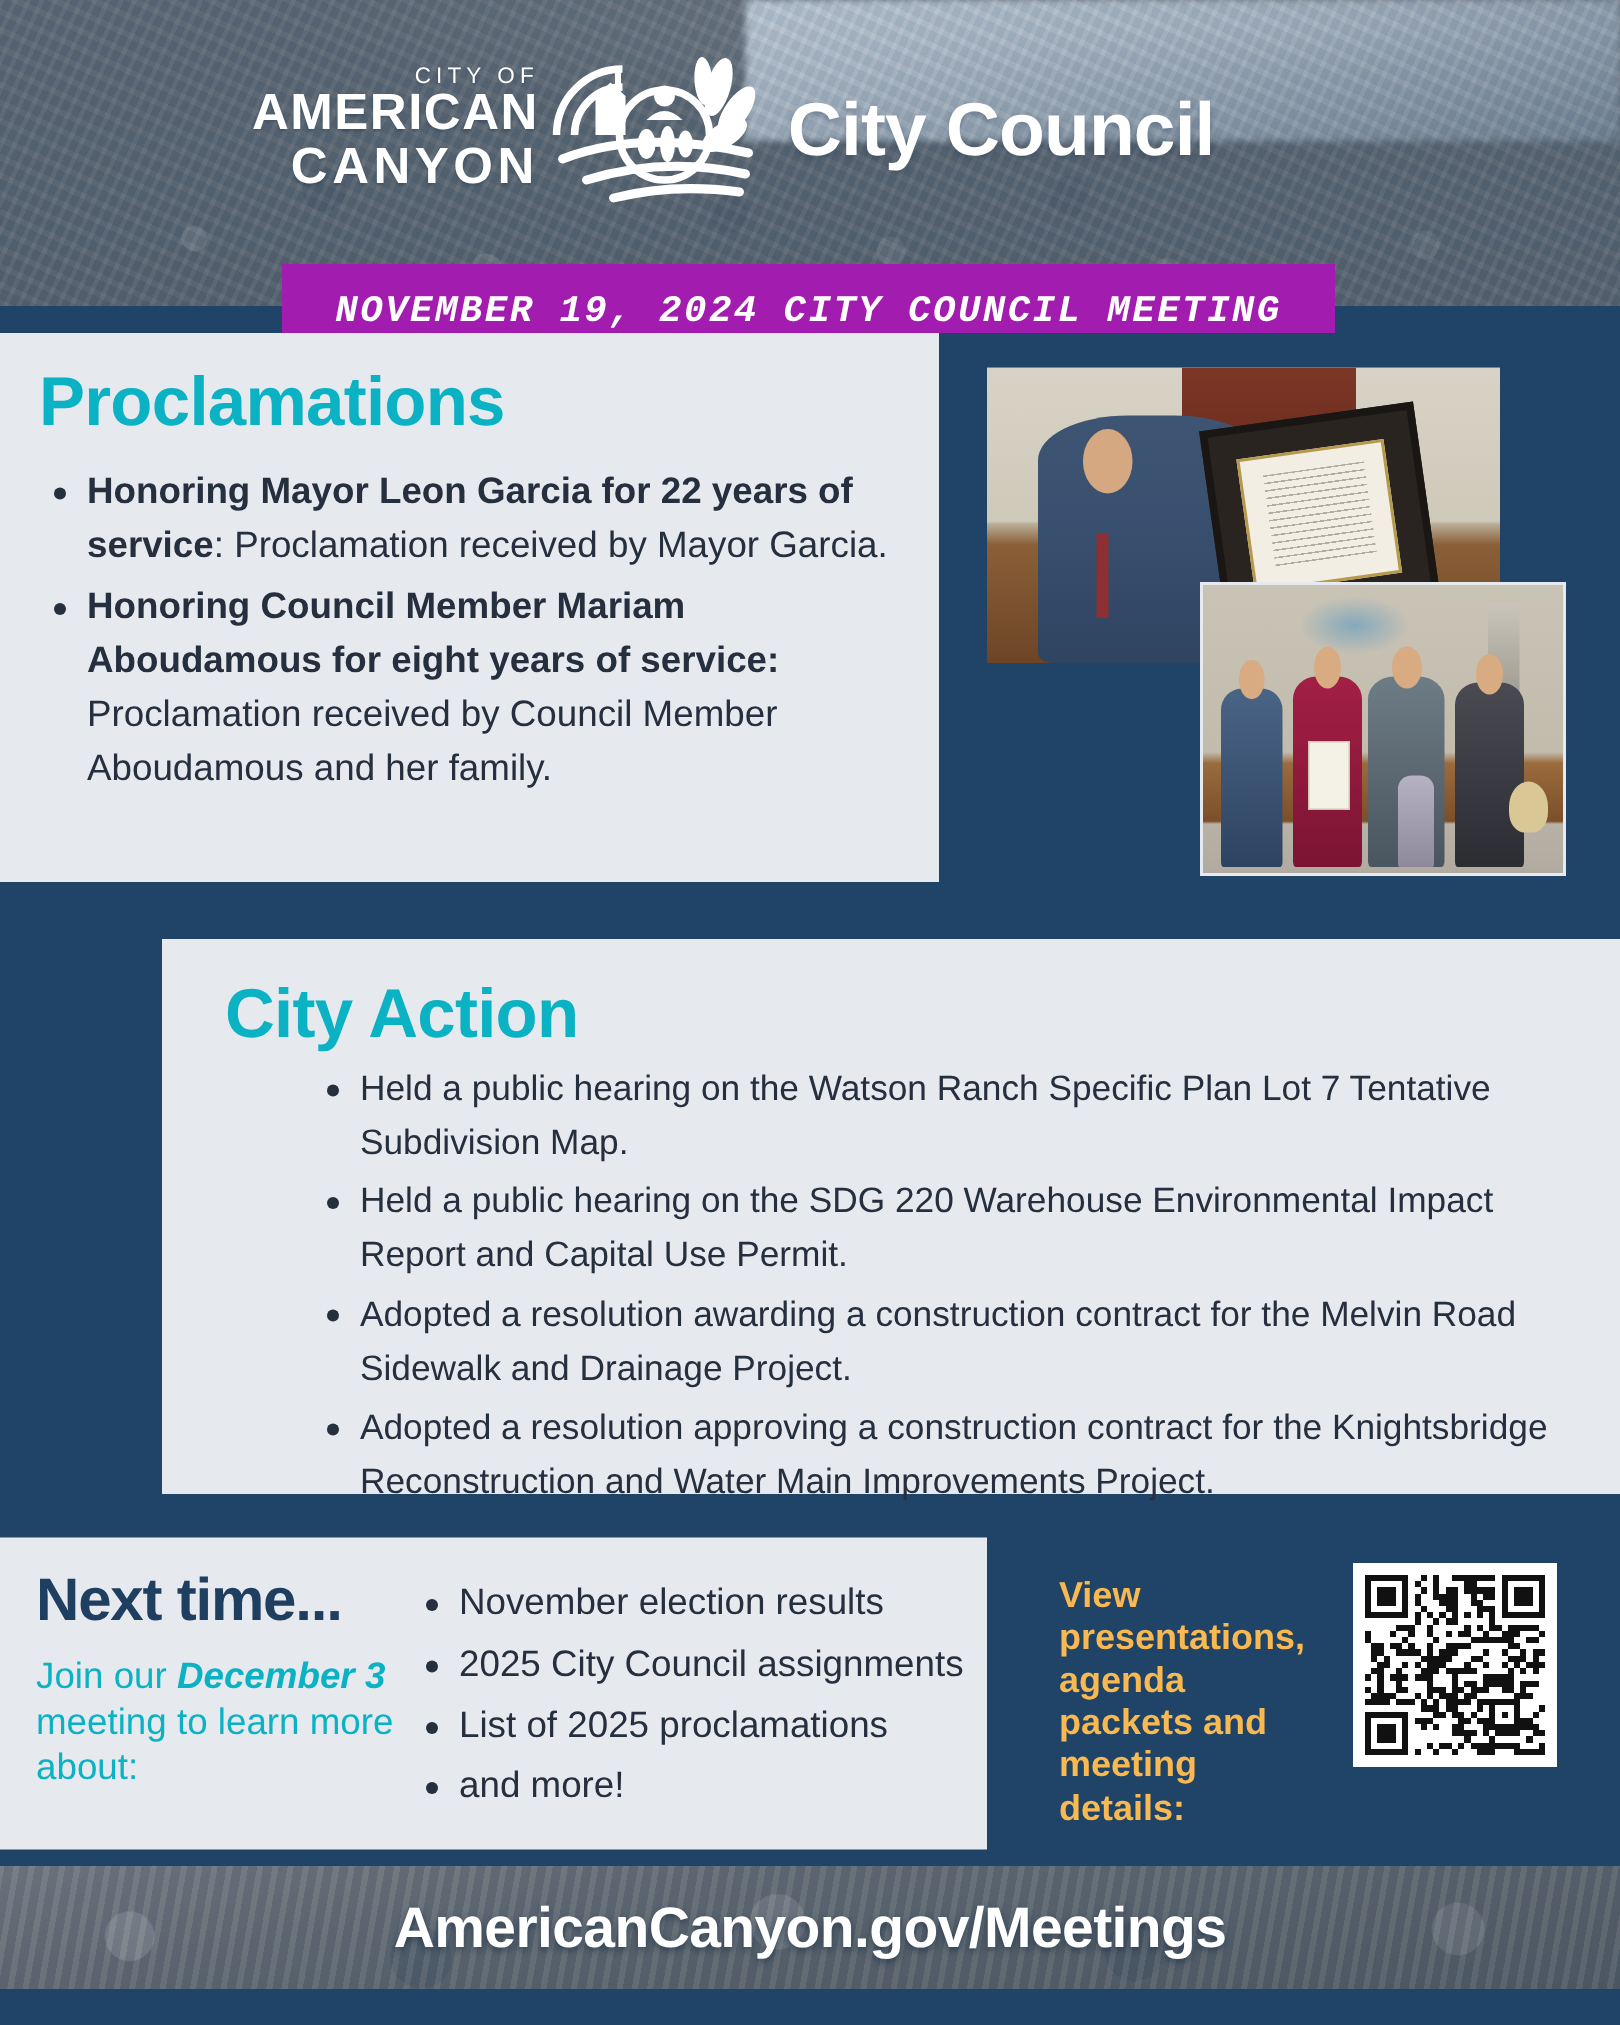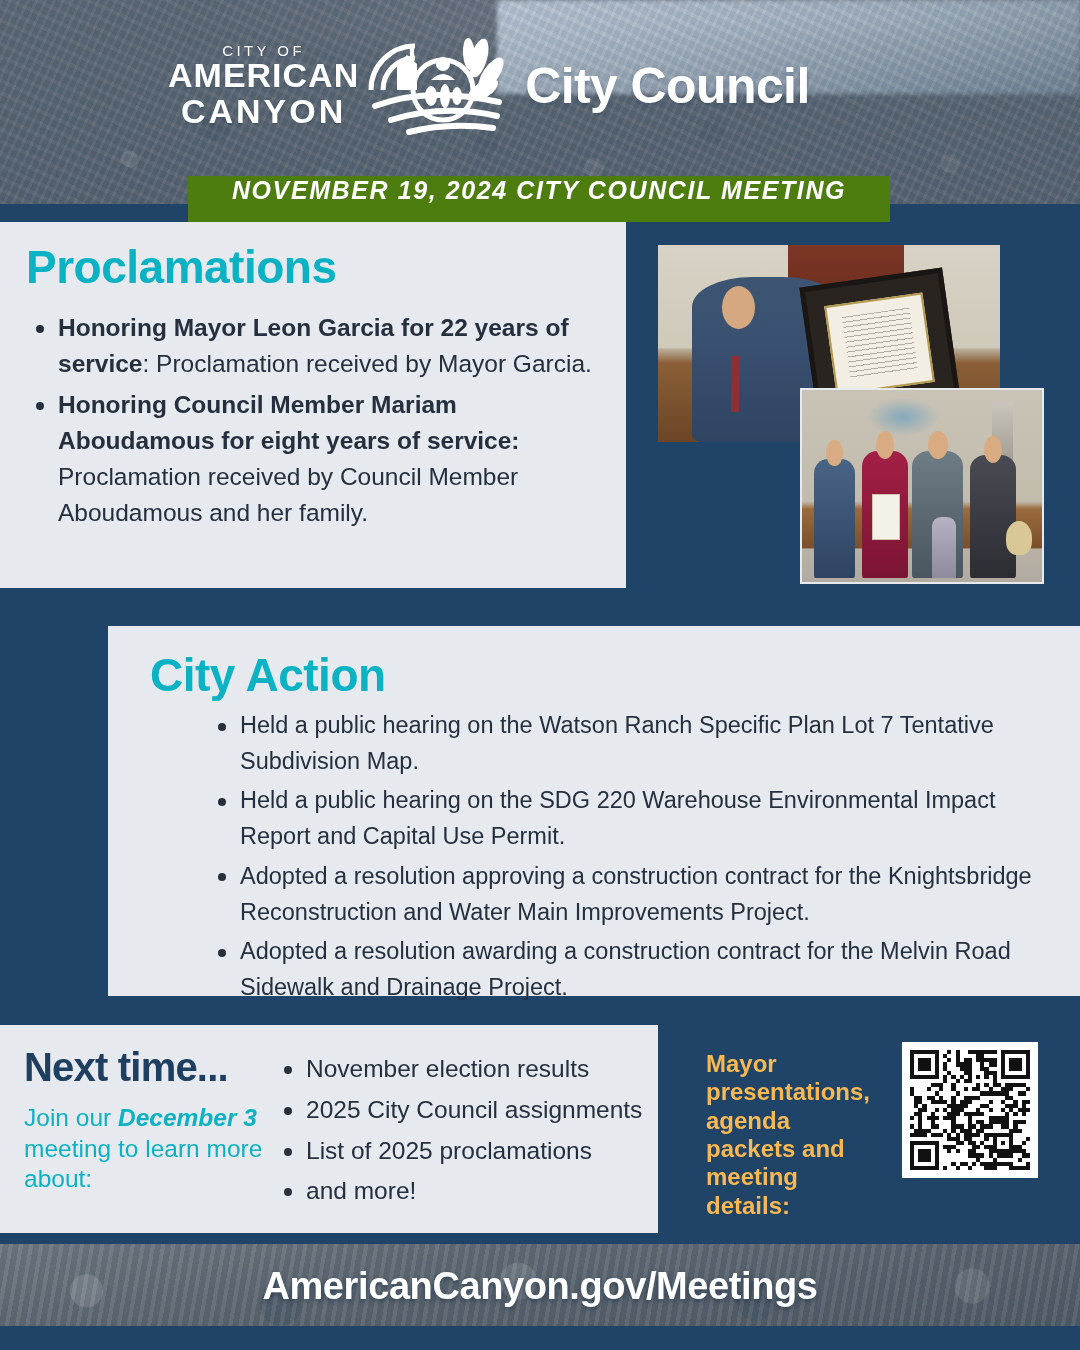--- a/index.html
+++ b/index.html
@@ -69,21 +69,21 @@
     width: 1080px;
     display: flex;
     align-items: center;
     gap: 18px;
     padding-left: 168px;
   }
 
   .logo-block { display: flex; align-items: center; gap: 2px; }
   .logo-words {
     color: #ffffff;
-    text-align: center;
+    text-align: right;
     line-height: 1.04;
     text-shadow: 0 1px 2px rgba(20,45,75,.35);
   }
   .logo-cityof { font-size: 15px; letter-spacing: 3.4px; font-weight: 400; }
   .logo-american { font-size: 34px; letter-spacing: 1px; font-weight: 700; }
   .logo-canyon { font-size: 34px; letter-spacing: 3px; font-weight: 700; }
   .logo-mark { width: 150px; height: 116px; margin-left: -4px; }
 
   .header-title {
     color: #ffffff;
@@ -91,25 +91,26 @@
     font-weight: 700;
     line-height: 1.04;
     letter-spacing: -0.6px;
     text-shadow: 0 2px 4px rgba(20,45,75,.30);
   }
 
   .date-banner {
     position: absolute;
     top: 176px; left: 188px;
     width: 702px; height: 46px;
-    background: #4d7c0f;
+    background: #a21caf;
     display: flex;
-    align-items: flex-start;
+    align-items: flex-end;
     justify-content: center;
     z-index: 5;
+    font-family: Liberation Mono, monospace;
   }
   .date-banner span {
     color: #ffffff;
     font-size: 25px;
     font-weight: 700;
     font-style: italic;
     letter-spacing: 1.6px;
   }
 
   
@@ -437,22 +438,22 @@
     <div class="ph-child"></div>
     <div class="ph-doc"></div>
     <div class="ph-bow"></div>
   </div>
 
   <div class="panel panel-cityaction">
     <div class="h-section h-cityaction">City Action</div>
     <ul class="bullets action-list">
       <li>Held a public hearing on the Watson Ranch Specific Plan Lot 7 Tentative Subdivision Map.</li>
       <li>Held a public hearing on the SDG 220 Warehouse Environmental Impact Report and Capital Use Permit.</li>
+      <li>Adopted a resolution awarding a construction contract for the Melvin Road Sidewalk and Drainage Project.</li>
       <li>Adopted a resolution approving a construction contract for the Knightsbridge Reconstruction and Water Main Improvements Project.</li>
-      <li>Adopted a resolution awarding a construction contract for the Melvin Road Sidewalk and Drainage Project.</li>
     </ul>
   </div>
 
   <div class="panel panel-nexttime">
     <div class="nexttime-grid">
       <div class="nt-left">
         <div class="nt-title">Next time...</div>
         <div class="nt-sub"><span>Join our </span><b>December 3</b><span> meeting to learn more about:</span></div>
       </div>
       <div class="nt-right">
@@ -461,21 +462,21 @@
           <li>2025 City Council assignments</li>
           <li>List of 2025 proclamations</li>
           <li>and more!</li>
         </ul>
       </div>
     </div>
   </div>
 
   <div class="qr-block">
     <div class="qr-text">
-      <div>Mayor</div>
+      <div>View</div>
       <div>presentations,</div>
       <div>agenda</div>
       <div>packets and</div>
       <div>meeting</div>
       <div>details:</div>
     </div>
     <div class="qr-code">
       <svg class="qr-canvas" viewBox="0 0 29 29" shape-rendering="crispEdges">
         <rect width="29" height="29" fill="#ffffff"></rect>
         <g id="qr-modules" fill="#111111">

